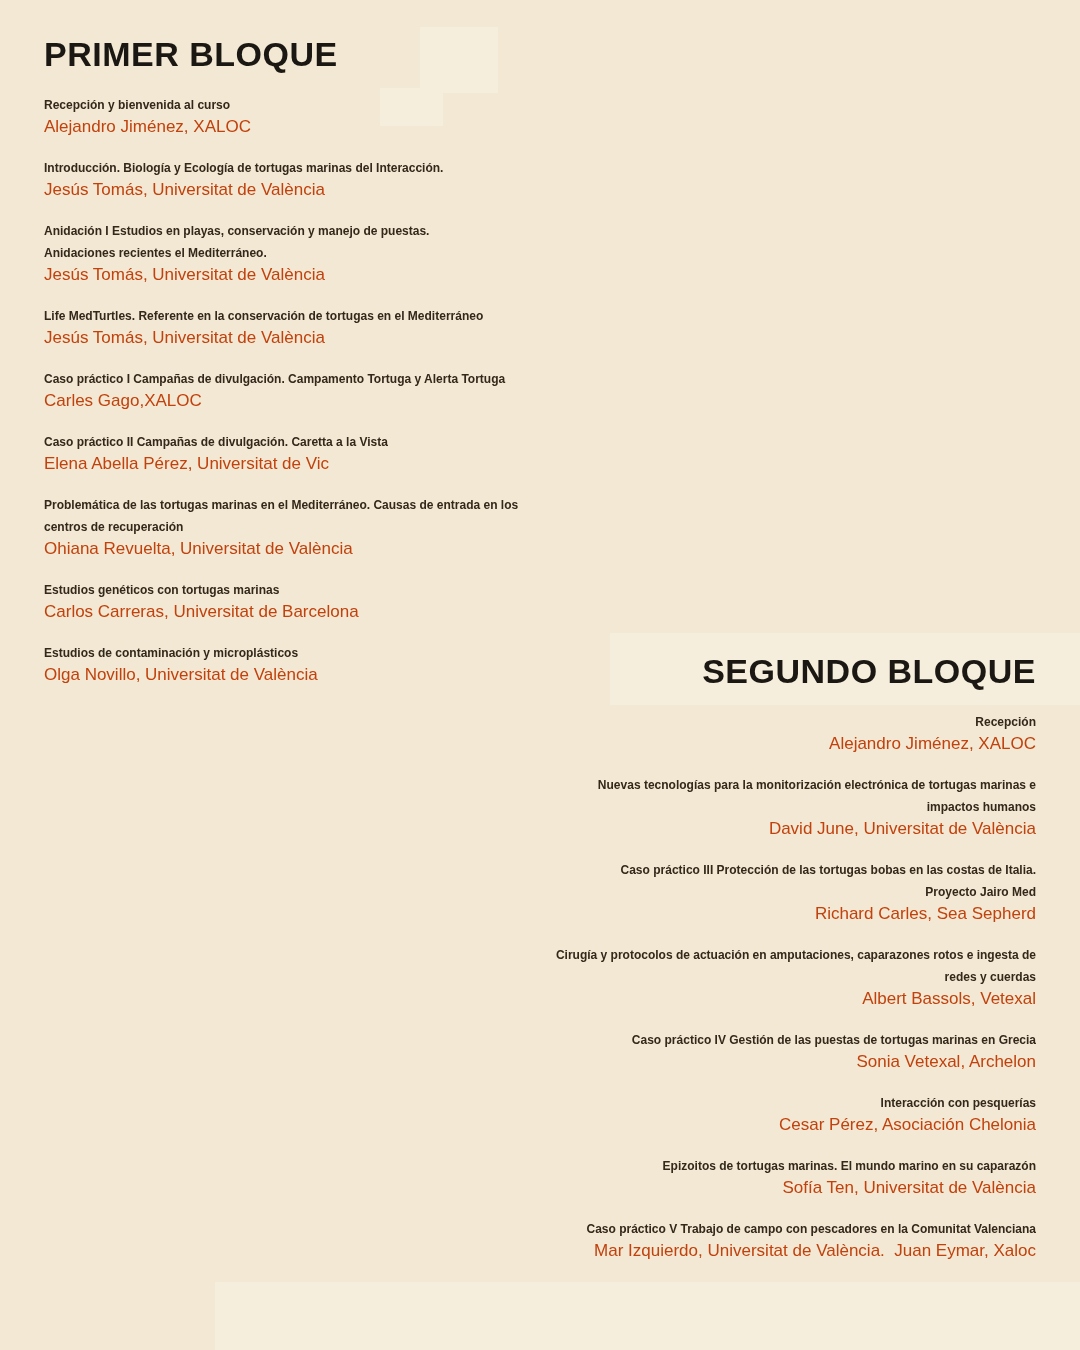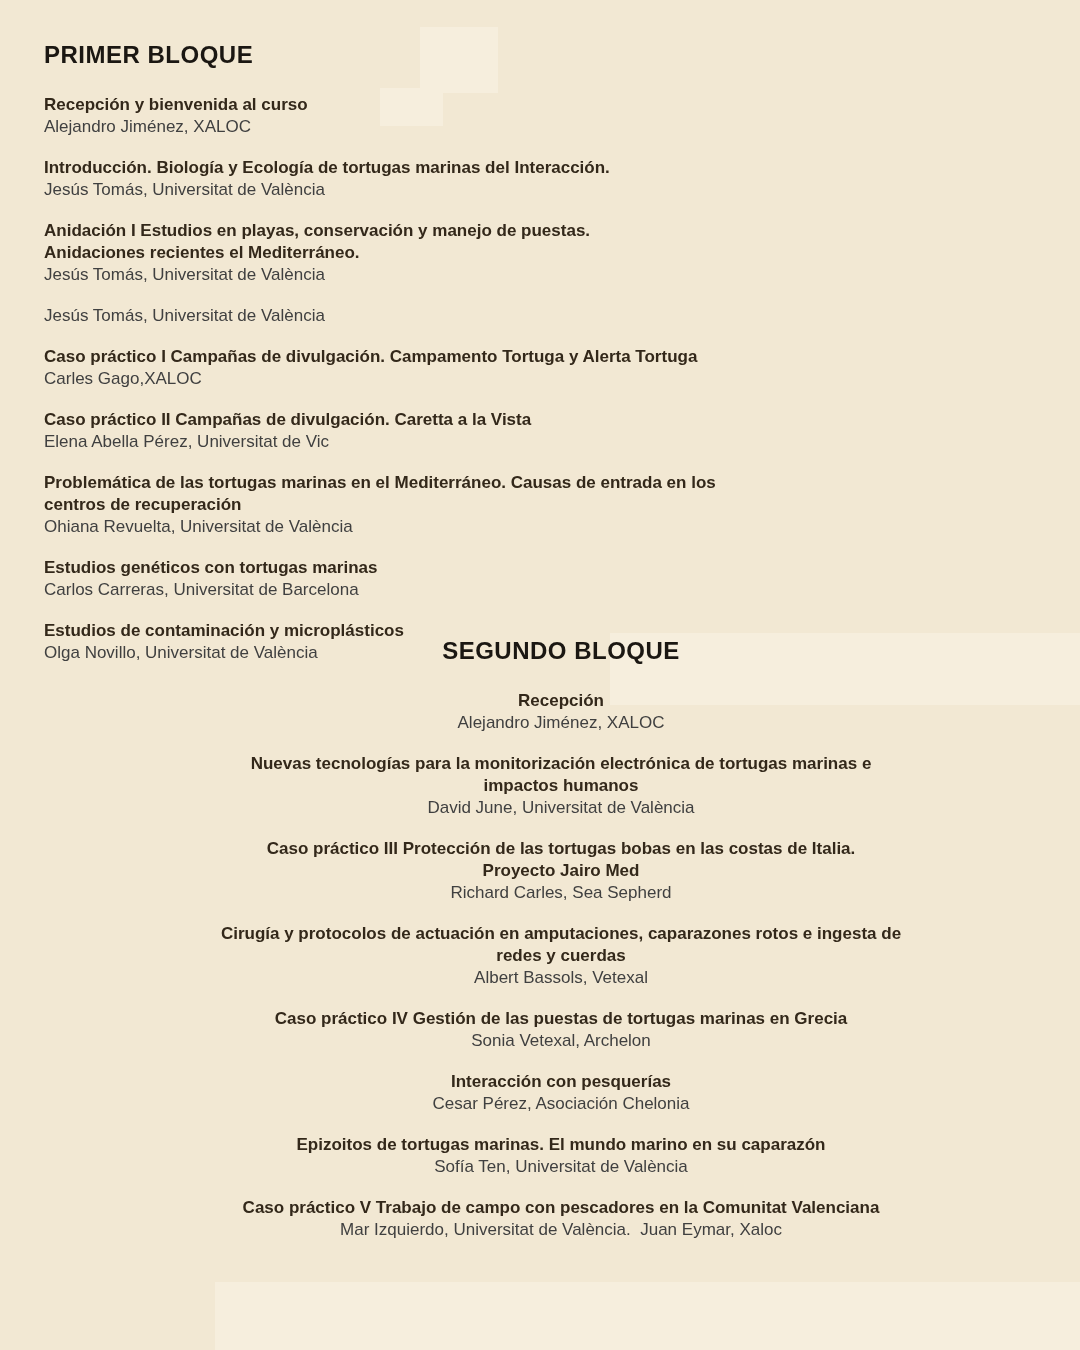--- a/index.html
+++ b/index.html
@@ -11,42 +11,42 @@
     font-family: "Liberation Sans", sans-serif;
     overflow: hidden;
   }
   .texture { position: absolute; background: #f6eedd; }
   .t1 { left: 420px; top: 27px;  width: 78px;  height: 66px; }
   .t2 { left: 380px; top: 88px;  width: 63px;  height: 38px; }
   .t3 { left: 610px; top: 633px; width: 470px; height: 72px; }
   .t4 { left: 215px; top: 1282px; width: 865px; height: 68px; }
   .block { position: absolute; }
   .block-left  { left: 44px;  top: 38px;  width: 950px; text-align: left; }
-  .block-right { right: 44px; top: 634px; width: 950px; text-align: center; }
+  .block-right { right: 44px; top: 655px; width: 950px; text-align: right; }
   .block-title {
-    font-size: 24px;
+    font-size: 34px;
     font-weight: 700;
     letter-spacing: 0.5px;
     line-height: 33px;
     color: #1b1712;
     margin: 0 0 23px 0;
   }
   .entry { margin-bottom: 19px; }
   .entry-title {
-    font-size: 17px;
+    font-size: 12px;
     line-height: 22px;
     font-weight: 700;
     color: #33281a;
     white-space: pre-wrap;
   }
   .entry-speaker {
     font-size: 17px;
     line-height: 22px;
     font-weight: 400;
-    color: #404040;
+    color: #c2410c;
     white-space: pre-wrap;
   }
 </style>
 </head>
 <body>
 
 <div class="page">
   <div class="texture t1"></div>
   <div class="texture t2"></div>
   <div class="texture t3"></div>
@@ -62,20 +62,21 @@
         <div class="entry">
           <div class="entry-title">Introducción. Biología y Ecología de tortugas marinas del Interacción.</div>
           <div class="entry-speaker">Jesús Tomás, Universitat de València</div>
         </div>
         <div class="entry">
           <div class="entry-title">Anidación I Estudios en playas, conservación y manejo de puestas.
 Anidaciones recientes el Mediterráneo.</div>
           <div class="entry-speaker">Jesús Tomás, Universitat de València</div>
         </div>
         <div class="entry">
+          <div class="entry-title">Life MedTurtles. Referente en la conservación de tortugas en el Mediterráneo</div>
           <div class="entry-speaker">Jesús Tomás, Universitat de València</div>
         </div>
         <div class="entry">
           <div class="entry-title">Caso práctico I Campañas de divulgación. Campamento Tortuga y Alerta Tortuga</div>
           <div class="entry-speaker">Carles Gago,XALOC</div>
         </div>
         <div class="entry">
           <div class="entry-title">Caso práctico II Campañas de divulgación. Caretta a la Vista</div>
           <div class="entry-speaker">Elena Abella Pérez, Universitat de Vic</div>
         </div>

